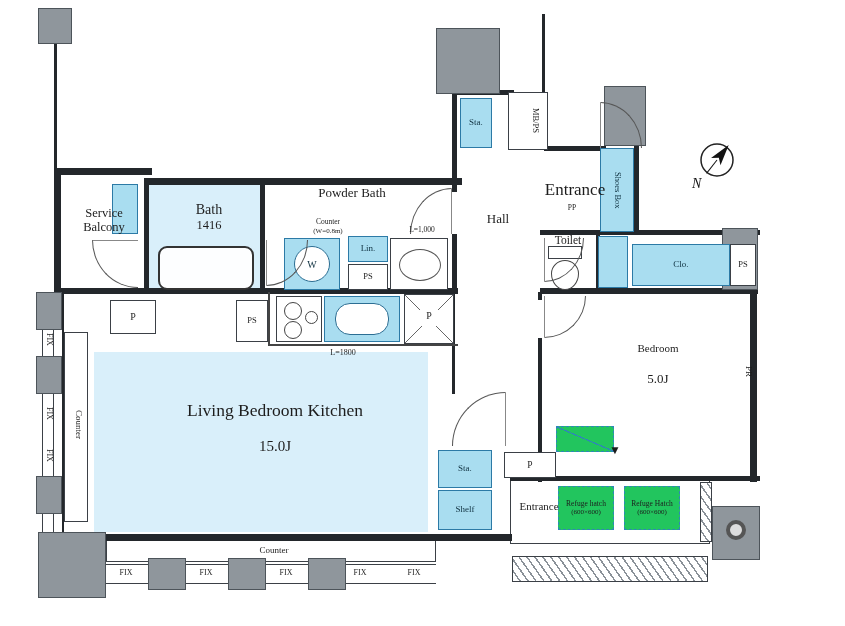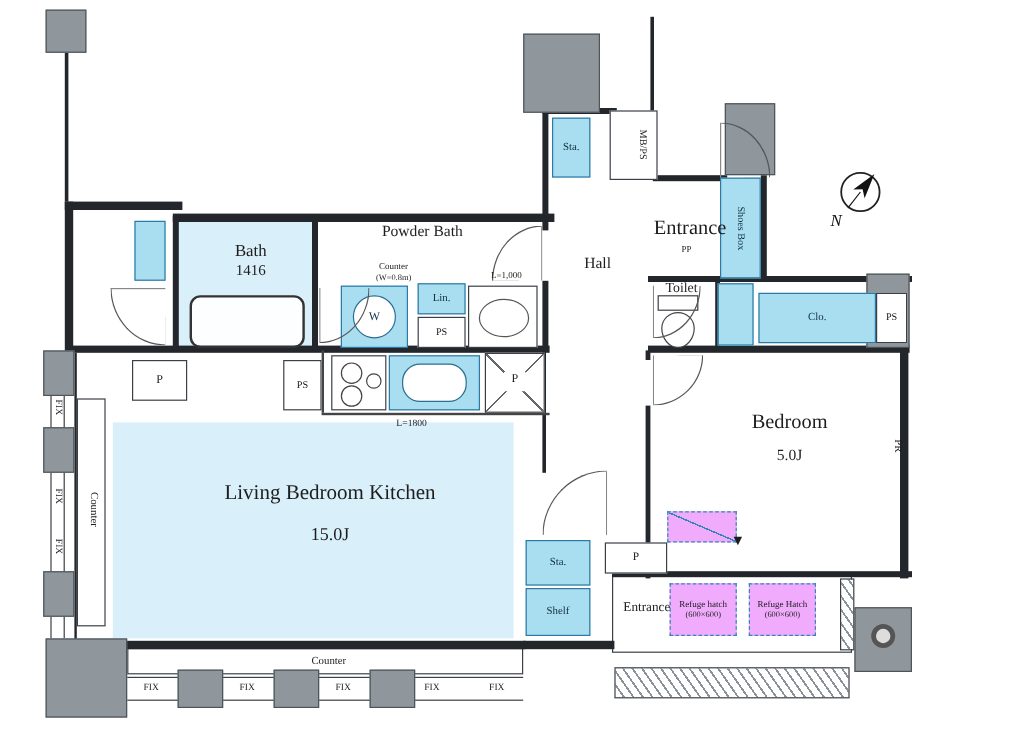--- a/index.html
+++ b/index.html
@@ -9,21 +9,21 @@
   .wl{background:#23272b;}
   .tn{border:1.2px solid #3b4046;background:#fff;}
   .tn2{border:1.2px solid #3b4046;background:#fff;}
   .fb{background:#a9ddf0;border:1.2px solid #2c7aa6;display:flex;align-items:center;justify-content:center;
       font-size:9px;color:#0f3140;text-align:center;line-height:1.1;}
   .pl{background:#8f969c;border:1px solid #4d545a;}
   .fl{background:#d9effa;}
   .lb{color:#1d1d1d;text-align:center;line-height:1.15;}
   .vt{writing-mode:vertical-rl;}
   .cen{display:flex;align-items:center;justify-content:center;}
-  .dsh{border:1.1px dashed #2f86b8;background:#f0abfc;}
+  .dsh{border:1.1px dashed #2f86b8;background:#22c55e;}
   .win{background:#fff;border-top:1.2px solid #3b4046;border-bottom:1.2px solid #3b4046;}
   .winv{background:#fff;border-left:1.2px solid #3b4046;border-right:1.2px solid #3b4046;}
   .arc{background:transparent;}
   .arc.tr{border-radius:0 100% 0 0;border-top:1.3px solid #555;border-right:1.3px solid #555;border-left:1px solid #888;}
   .arc.tl{border-radius:100% 0 0 0;border-top:1.3px solid #555;border-left:1.3px solid #555;border-right:1px solid #888;}
   .arc.br{border-radius:0 0 100% 0;border-bottom:1.3px solid #555;border-right:1.3px solid #555;border-left:1px solid #888;}
   .arc.bl{border-radius:0 0 0 100%;border-bottom:1.3px solid #555;border-left:1.3px solid #555;border-top:1px solid #888;}
   .xbox{background-image:
      linear-gradient(to top right,transparent calc(50% - .6px),#666 calc(50% - .6px),#666 calc(50% + .6px),transparent calc(50% + .6px)),
      linear-gradient(to bottom right,transparent calc(50% - .6px),#666 calc(50% - .6px),#666 calc(50% + .6px),transparent calc(50% + .6px));}
@@ -149,35 +149,36 @@
   </div>
 
   <div class="a arc bl" style="left:92px;top:240px;width:46px;height:48px"></div>
   <div class="a arc br" style="left:266px;top:240px;width:42px;height:46px"></div>
   <div class="a arc tl" style="left:410px;top:188px;width:42px;height:46px"></div>
   <div class="a arc tr" style="left:600px;top:102px;width:42px;height:46px"></div>
   <div class="a arc br" style="left:544px;top:238px;width:40px;height:44px"></div>
   <div class="a arc br" style="left:544px;top:296px;width:42px;height:42px"></div>
   <div class="a arc tl" style="left:452px;top:392px;width:54px;height:54px"></div>
 
+  <div class="a lb" style="left:64px;top:206px;width:80px;height:34px;font-size:12.5px">Service Balcony</div>
   <div class="a lb" style="left:174px;top:202px;width:70px;height:38px">
     <div style="font-size:14px">Bath</div>
     <div style="font-size:12.5px">1416</div>
   </div>
   <div class="a lb" style="left:314px;top:186px;width:76px;height:36px;font-size:13px">Powder Bath</div>
   <div class="a lb" style="left:292px;top:218px;width:72px;height:20px">
     <div style="font-size:7.5px">Counter</div>
     <div style="font-size:7px">(W=0.8m)</div>
   </div>
   <div class="a lb" style="left:398px;top:226px;width:48px;height:10px;font-size:7.5px">L=1,000</div>
   <div class="a lb" style="left:478px;top:212px;width:40px;height:16px;font-size:13px">Hall</div>
   <div class="a lb" style="left:544px;top:180px;width:62px;height:14px;font-size:17px">Entrance</div>
   <div class="a lb" style="left:562px;top:204px;width:20px;height:10px;font-size:7.5px">PP</div>
   <div class="a lb" style="left:546px;top:234px;width:44px;height:13px;font-size:11.5px">Toilet</div>
-  <div class="a lb" style="left:612px;top:342px;width:92px;height:20px;font-size:17px">Bedroom</div>
+  <div class="a lb" style="left:612px;top:342px;width:92px;height:20px;font-size:11px">Bedroom</div>
   <div class="a lb" style="left:612px;top:372px;width:92px;height:16px;font-size:13px">5.0J</div>
   <div class="a lb" style="left:158px;top:400px;width:234px;height:24px;font-size:17.5px">Living Bedroom Kitchen</div>
   <div class="a lb" style="left:243px;top:438px;width:64px;height:20px;font-size:15px">15.0J</div>
   <div class="a lb" style="left:510px;top:500px;width:58px;height:14px;font-size:11px">Entrance</div>
   <div class="a lb vt" style="left:738px;top:352px;width:16px;height:40px;font-size:9px">PR</div>
   <div class="a lb vt" style="left:516px;top:96px;width:24px;height:50px;font-size:8.5px">MB/PS</div>
   <div class="a lb vt" style="left:68px;top:396px;width:16px;height:56px;font-size:9px">Counter</div>
   <div class="a lb" style="left:246px;top:545px;width:56px;height:12px;font-size:9px">Counter</div>
   <div class="a lb" style="left:318px;top:348px;width:50px;height:11px;font-size:8px">L=1800</div>
 

